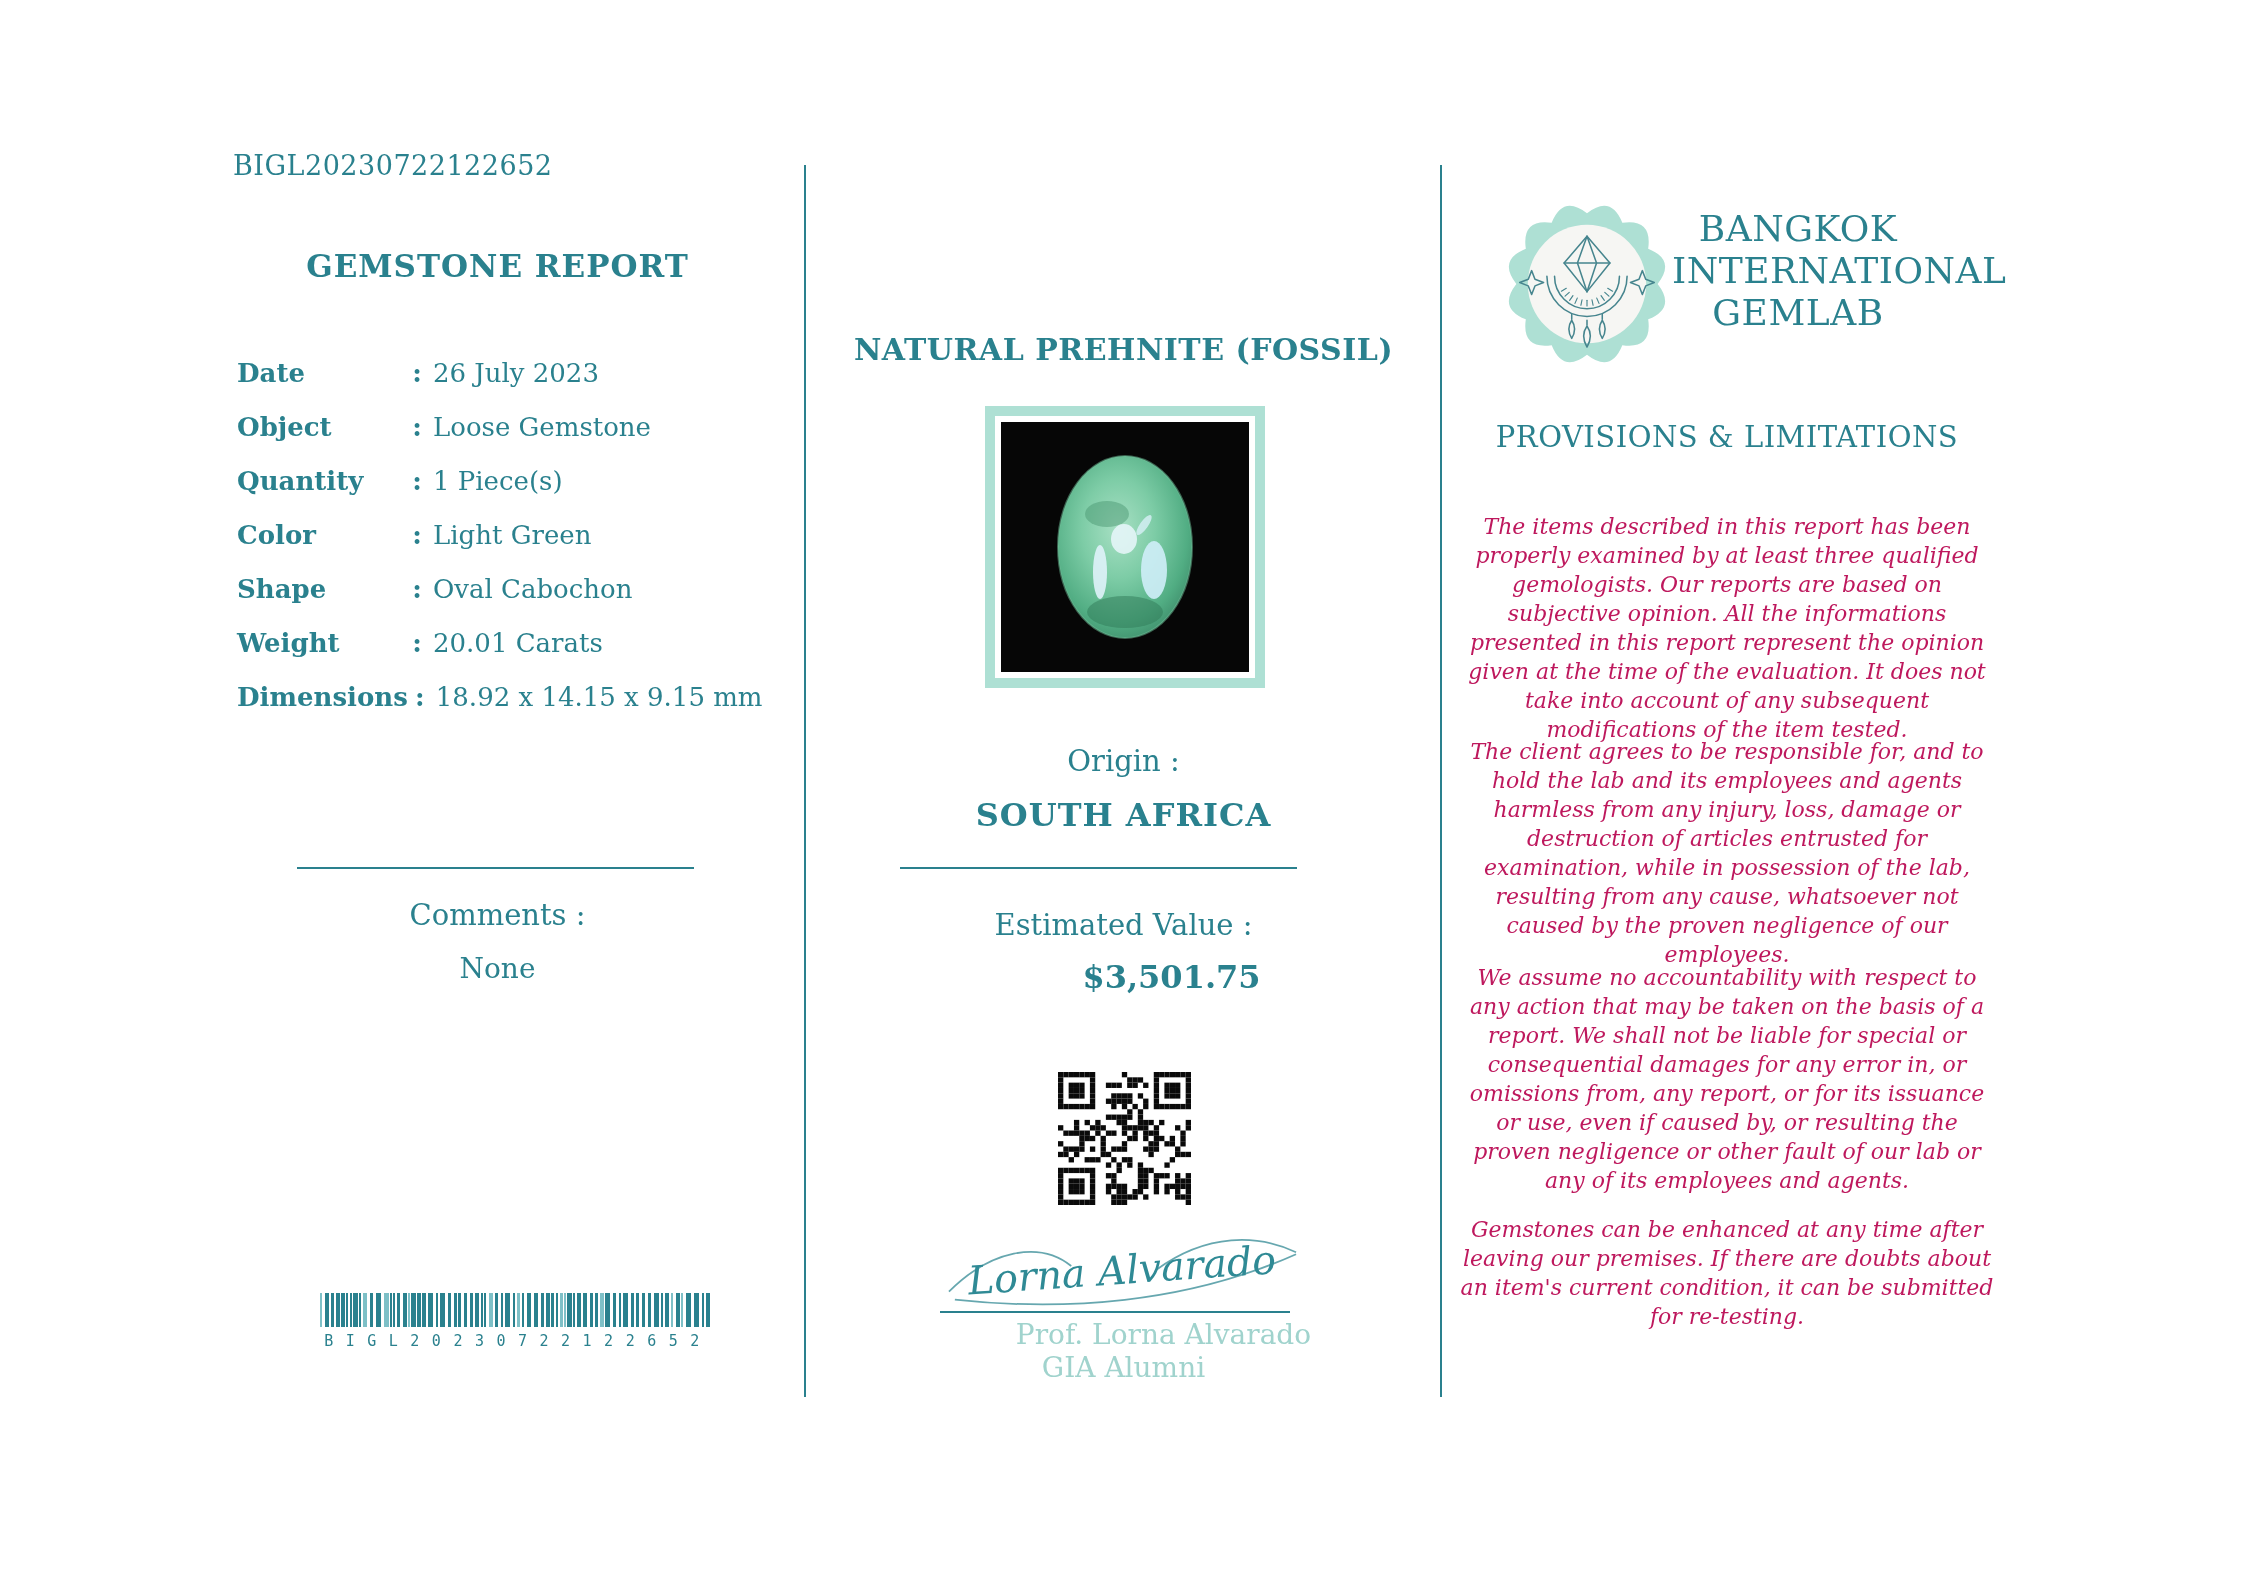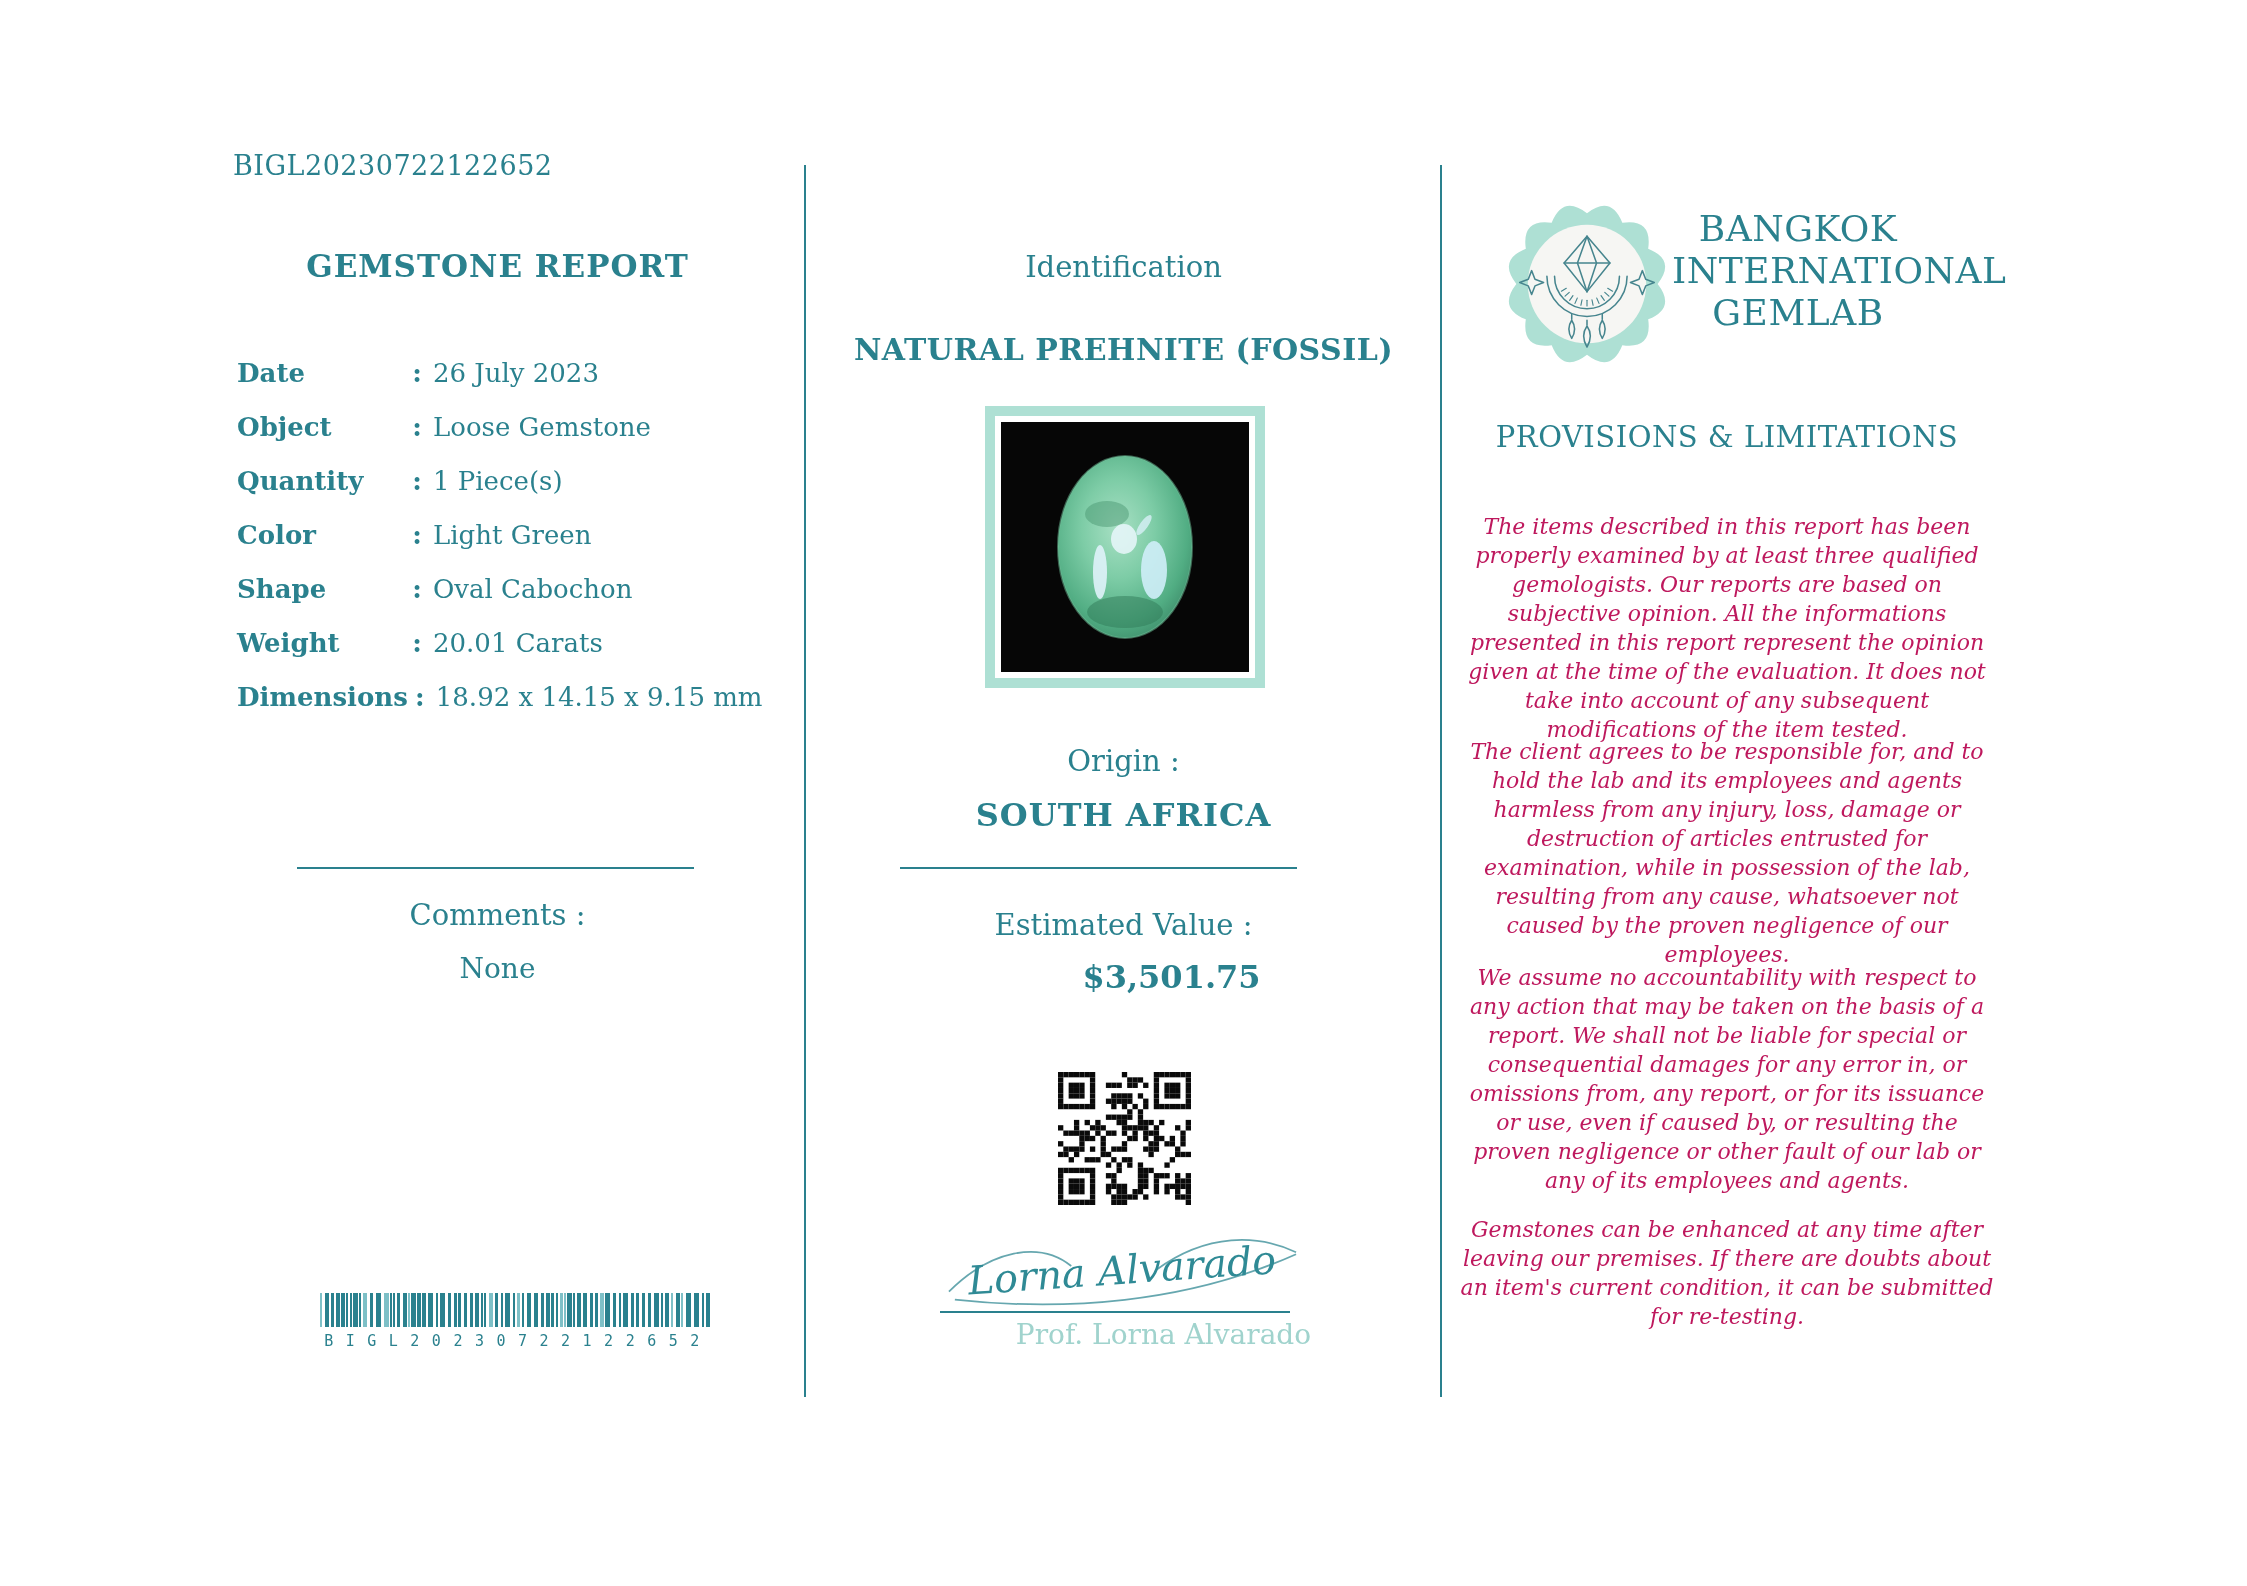--- a/index.html
+++ b/index.html
@@ -174,21 +174,20 @@
         <rect x="356" y="0" width="4" height="34" fill="#2a818e"></rect>
         <rect x="361" y="0" width="2" height="34" fill="#7ec0c7"></rect>
         <rect x="366" y="0" width="5" height="34" fill="#2a818e"></rect>
         <rect x="374" y="0" width="5" height="34" fill="#2a818e"></rect>
         <rect x="382" y="0" width="2" height="34" fill="#2a818e"></rect>
         <rect x="386" y="0" width="4" height="34" fill="#2a818e"></rect>
       </svg>
     <div class="barcode-text">BIGL20230722122652</div>
   </div>
 
-  <div class="abs m-ident">Identification</div>
   <div class="abs m-name">NATURAL PREHNITE (FOSSIL)</div>
 
   <div class="abs gem-frame">
     <div class="gem-black">
       <svg width="248" height="250" viewBox="0 0 248 250">
         <defs>
           <radialGradient id="gemGrad" cx="45%" cy="40%" r="72%">
             <stop offset="0%" stop-color="#a8e0c4"></stop>
             <stop offset="38%" stop-color="#7dcca6"></stop>
             <stop offset="72%" stop-color="#51ad83"></stop>
@@ -498,20 +497,21 @@
 
   <svg class="abs sig-svg" width="355" height="80" viewBox="0 0 360 80">
     <path d="M4,64 C46,22 96,12 128,38" stroke="#4b98a1" stroke-width="1.8" fill="none" opacity="0.85"></path>
     <path d="M214,42 C266,4 318,6 356,24" stroke="#4b98a1" stroke-width="1.8" fill="none" opacity="0.85"></path>
     <path d="M10,72 C120,84 244,76 356,26" stroke="#4b98a1" stroke-width="1.8" fill="none" opacity="0.85"></path>
     <text x="180" y="56" text-anchor="middle" font-family="DejaVu Serif, serif" font-style="italic" font-size="40" fill="#2f8a95" transform="rotate(-4 180 52)">Lorna Alvarado</text>
   </svg>
 
   <div class="abs hline sig-line"></div>
   <div class="abs m-prof">Prof. Lorna Alvarado</div>
+  <div class="abs m-gia">GIA Alumni</div>
 
   <svg class="abs logo" width="168" height="168" viewBox="0 0 176 176">
     <path d="M88.0,14.0Q113.1,-5.7 125.0,23.9Q156.6,19.4 152.1,51.0Q181.7,62.9 162.0,88.0Q181.7,113.1 152.1,125.0Q156.6,156.6 125.0,152.1Q113.1,181.7 88.0,162.0Q62.9,181.7 51.0,152.1Q19.4,156.6 23.9,125.0Q-5.7,113.1 14.0,88.0Q-5.7,62.9 23.9,51.0Q19.4,19.4 51.0,23.9Q62.9,-5.7 88.0,14.0Z" fill="#aee0d4"></path>
     <circle cx="88" cy="88" r="62" fill="#f6f6f3"></circle>
     <g stroke="#46858e" stroke-width="1.6" fill="none" stroke-linejoin="round" stroke-linecap="round">
       <path d="M88,38 L112,66 L88,96 L64,66 Z"></path>
       <path d="M64,66 L112,66"></path>
       <path d="M88,38 L78,66 L88,96"></path>
       <path d="M88,38 L98,66 L88,96"></path>
       <path d="M46,80 A42,42 0 1 0 130,80"></path>

